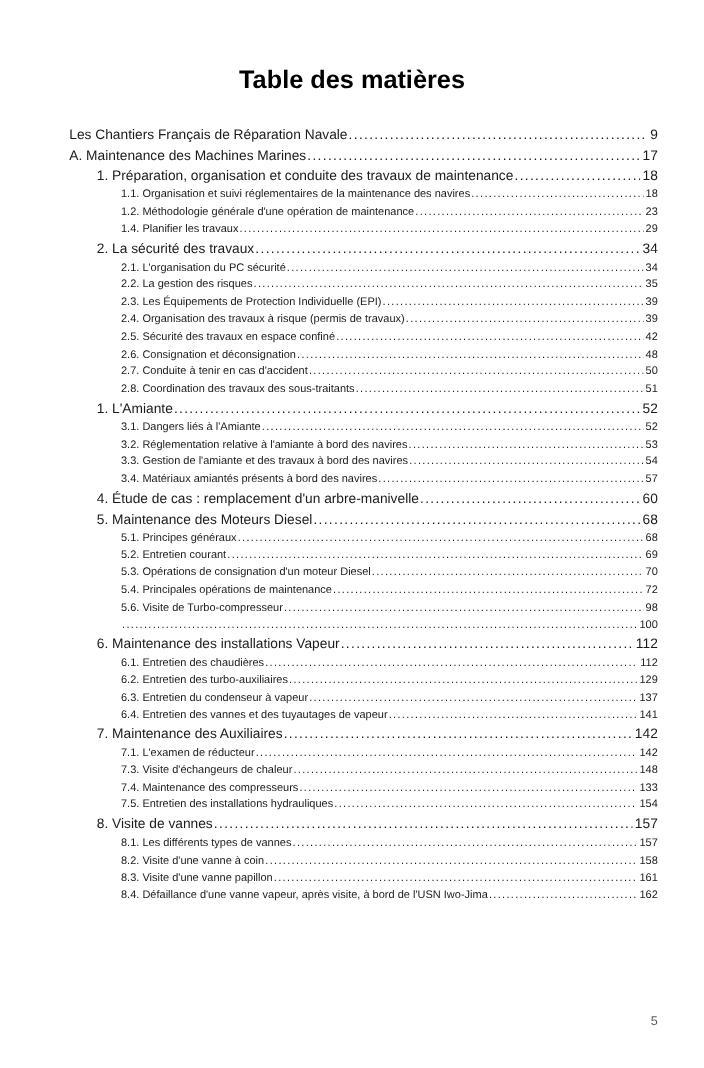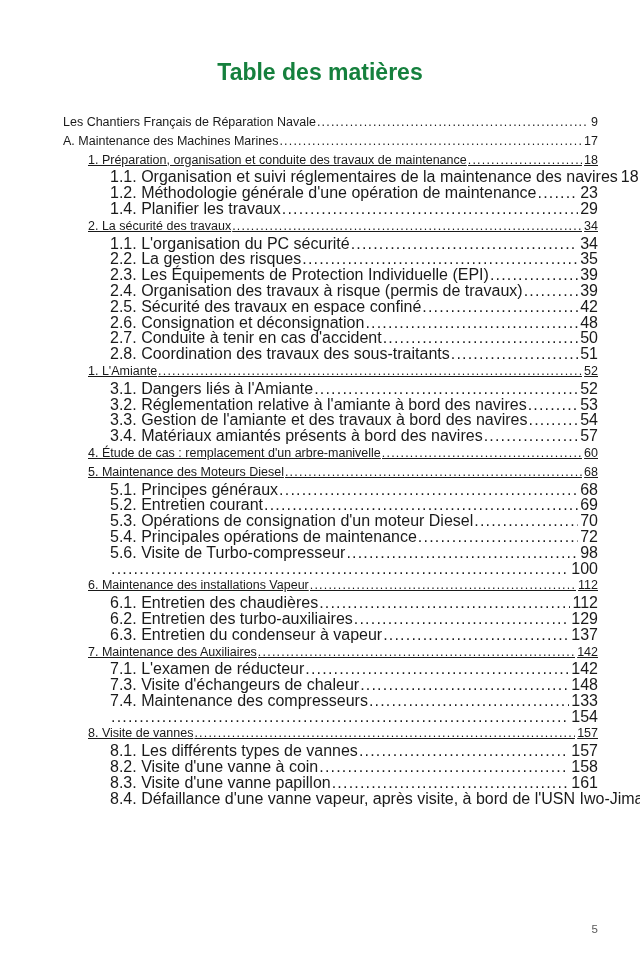--- a/index.html
+++ b/index.html
@@ -16,38 +16,38 @@
     color: #1a1a1a;
     overflow: hidden;
   }
   .title {
     margin: 0;
     padding-top: 57px;
     text-align: center;
     font-size: 23px;
     line-height: 30px;
     font-weight: bold;
-    color: #15803d;
+    color: #000000;
   }
   .toc {
     margin: 26px 42px 0 63px;
   }
   .row {
     display: flex;
     align-items: baseline;
     text-align: right;
   }
   .row.lvl0, .row.lvl1 {
     font-size: 12.5px;
     height: 18.8px;
     line-height: 18.8px;
   }
-  .row.lvl1 { padding-left: 25px; text-decoration: underline; }
+  .row.lvl1 { padding-left: 25px; }
   .row.lvl2 {
-    font-size: 16px;
+    font-size: 10px;
     height: 15.8px;
     line-height: 15.8px;
     padding-left: 47px;
   }
   .lbl { white-space: nowrap; }
   .dots {
     flex: 1;
     overflow: hidden;
     white-space: nowrap;
     margin: 0 2px 0 1px;
@@ -101,21 +101,21 @@
     <span class="lbl">1.4. Planifier les travaux</span>
     <span class="dots"></span>
     <span class="pg">29</span>
   </div>
       <div class="row lvl1">
     <span class="lbl">2. La sécurité des travaux</span>
     <span class="dots"></span>
     <span class="pg">34</span>
   </div>
       <div class="row lvl2">
-    <span class="lbl">1.1. L'organisation du PC sécurité</span>
+    <span class="lbl">2.1. L'organisation du PC sécurité</span>
     <span class="dots"></span>
     <span class="pg">34</span>
   </div>
       <div class="row lvl2">
     <span class="lbl">2.2. La gestion des risques</span>
     <span class="dots"></span>
     <span class="pg">35</span>
   </div>
       <div class="row lvl2">
     <span class="lbl">2.3. Les Équipements de Protection Individuelle (EPI)</span>
@@ -224,20 +224,25 @@
       <div class="row lvl2">
     <span class="lbl">6.2. Entretien des turbo-auxiliaires</span>
     <span class="dots"></span>
     <span class="pg">129</span>
   </div>
       <div class="row lvl2">
     <span class="lbl">6.3. Entretien du condenseur à vapeur</span>
     <span class="dots"></span>
     <span class="pg">137</span>
   </div>
+      <div class="row lvl2">
+    <span class="lbl">6.4. Entretien des vannes et des tuyautages de vapeur</span>
+    <span class="dots"></span>
+    <span class="pg">141</span>
+  </div>
       <div class="row lvl1">
     <span class="lbl">7. Maintenance des Auxiliaires</span>
     <span class="dots"></span>
     <span class="pg">142</span>
   </div>
       <div class="row lvl2">
     <span class="lbl">7.1. L'examen de réducteur</span>
     <span class="dots"></span>
     <span class="pg">142</span>
   </div>
@@ -245,20 +250,21 @@
     <span class="lbl">7.3. Visite d'échangeurs de chaleur</span>
     <span class="dots"></span>
     <span class="pg">148</span>
   </div>
       <div class="row lvl2">
     <span class="lbl">7.4. Maintenance des compresseurs</span>
     <span class="dots"></span>
     <span class="pg">133</span>
   </div>
       <div class="row lvl2">
+    <span class="lbl">7.5. Entretien des installations hydrauliques</span>
     <span class="dots"></span>
     <span class="pg">154</span>
   </div>
       <div class="row lvl1">
     <span class="lbl">8. Visite de vannes</span>
     <span class="dots"></span>
     <span class="pg">157</span>
   </div>
       <div class="row lvl2">
     <span class="lbl">8.1. Les différents types de vannes</span>

